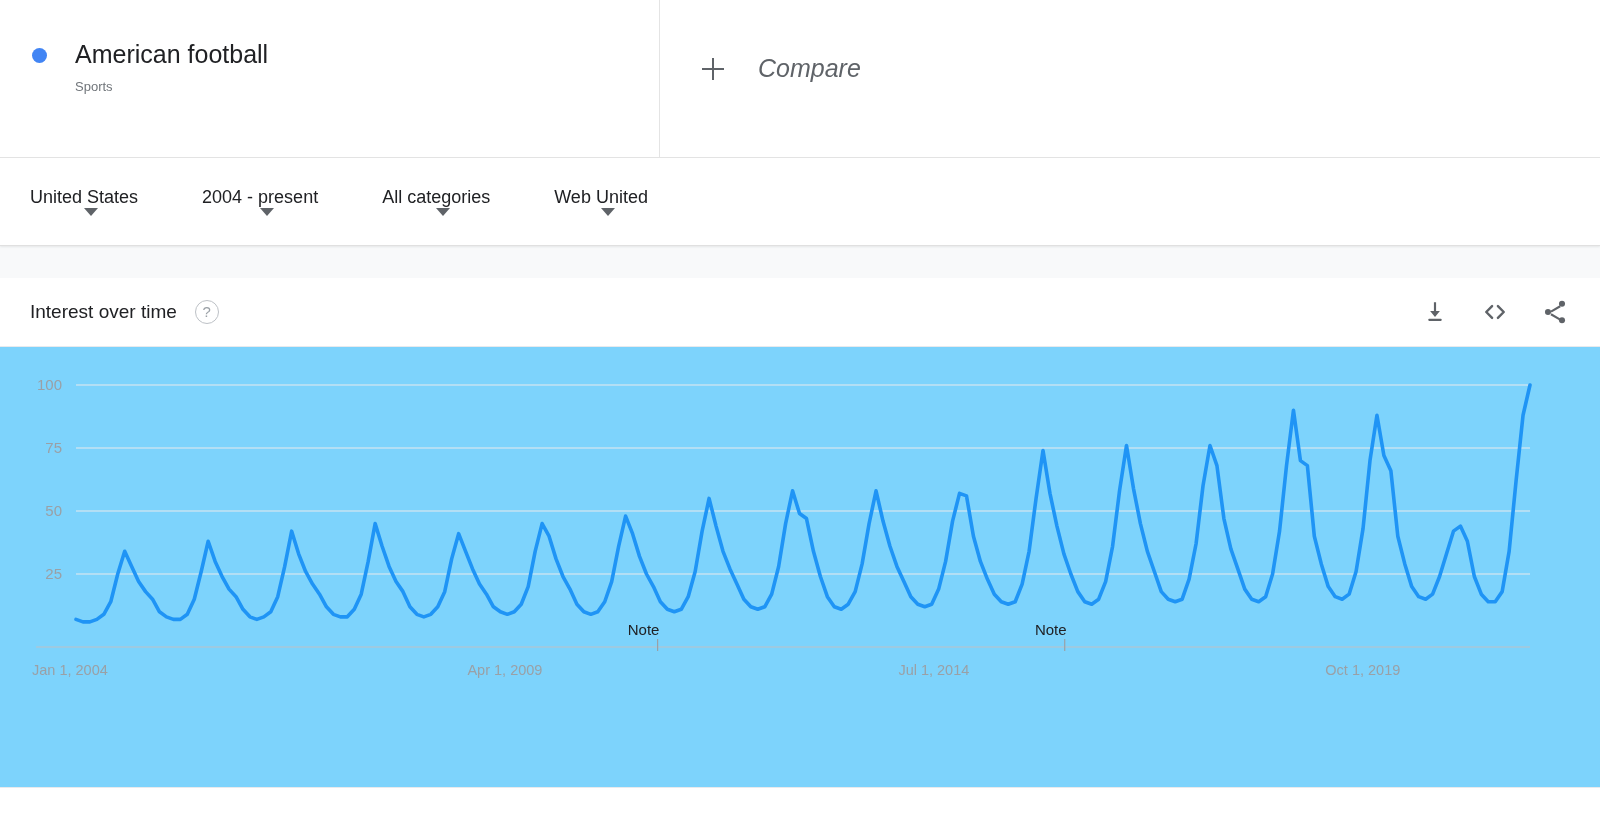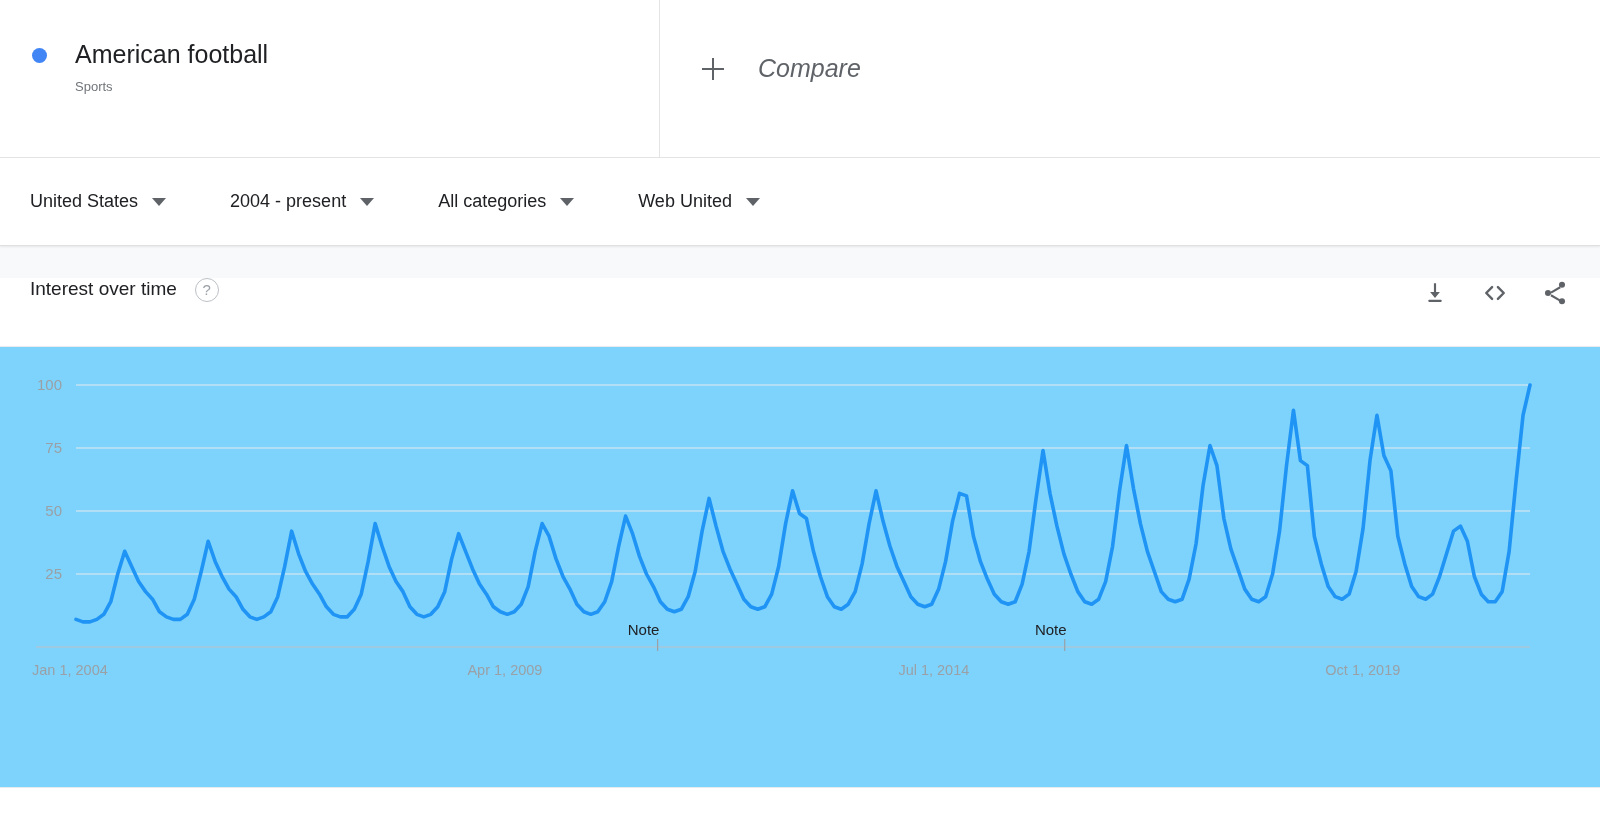--- a/index.html
+++ b/index.html
@@ -83,20 +83,21 @@
     box-shadow: 0 1px 2px rgba(60,64,67,0.10);
     background: #fff;
     position: relative;
     z-index: 2;
   }
   .filter {
     display: flex;
     align-items: center;
     cursor: pointer;
     margin-right: 64px;
+    flex-direction: column;
   }
   .filter-label {
     font-size: 18px;
     color: #202124;
     white-space: nowrap;
   }
   .caret {
     width: 0; height: 0;
     border-left: 7px solid transparent;
     border-right: 7px solid transparent;
@@ -111,21 +112,21 @@
   }
 
   
   .card {
     background: #fff;
     border-bottom: 1px solid #e8eaed;
   }
   .card-head {
     height: 69px;
     display: flex;
-    align-items: flex-start;
+    align-items: center;
     padding: 0 30px;
     border-bottom: 1px solid #e8eaed;
   }
   .card-title {
     font-size: 19px;
     color: #202124;
   }
   .help-icon {
     width: 24px; height: 24px;
     border: 1.6px solid #bdc1c6;

